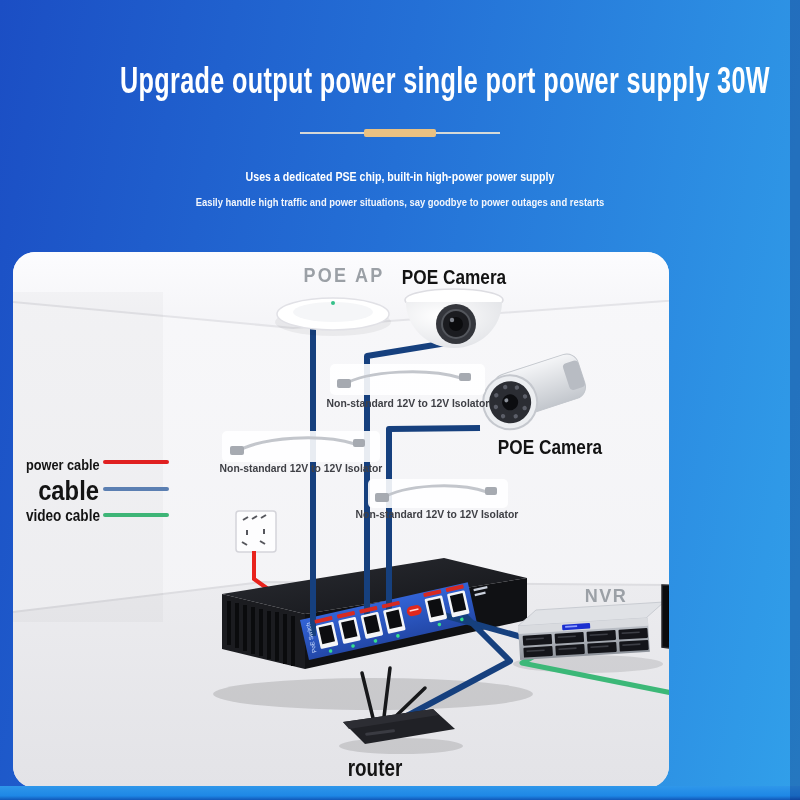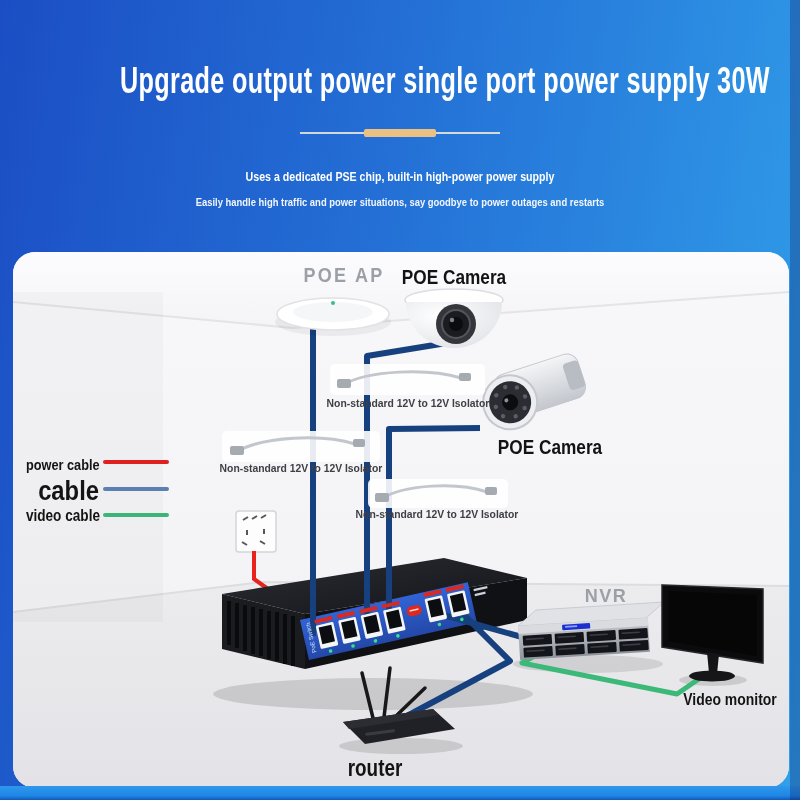--- a/index.html
+++ b/index.html
@@ -17,21 +17,21 @@
     color:#fff;font-size:36px;font-weight:bold;white-space:nowrap;
     transform:scaleX(.70);letter-spacing:.5px;}
   .divider{position:absolute;top:132px;left:300px;width:200px;height:2px;
     background:rgba(245,235,215,.85);}
   .divider-block{position:absolute;top:129px;left:364px;width:72px;height:8px;border-radius:2px;}
   .hdr-sub1{position:absolute;top:170px;left:0;width:800px;text-align:center;color:#fff;
     font-size:12.5px;font-weight:bold;white-space:nowrap;transform:scaleX(.85);}
   .hdr-sub2{position:absolute;top:196px;left:0;width:800px;text-align:center;color:#f2f6fc;
     font-size:11.5px;font-weight:bold;white-space:nowrap;transform:scaleX(.82);}
   
-  .card{position:absolute;left:13px;top:252px;width:776px;height:536px;
+  .card{position:absolute;left:13px;top:252px;width:656px;height:536px;
     background:linear-gradient(180deg,#f8f8fa 0%,#f1f1f4 100%);
     border-radius:22px;overflow:hidden;}
   .card svg{position:absolute;left:0;top:0;}
   
   .lbl{position:absolute;white-space:nowrap;font-weight:bold;color:#131313;}
   .ctr{transform:translateX(-50%) scaleX(.82);}
   #lbl-ap{left:331px;top:12px;font-size:20px;color:#9ba0a6;letter-spacing:2.5px;
     transform:translateX(-50%) scaleX(.9);}
   #lbl-dome{left:441px;top:13px;font-size:21px;}
   #lbl-bullet{left:537px;top:183px;font-size:21px;}

